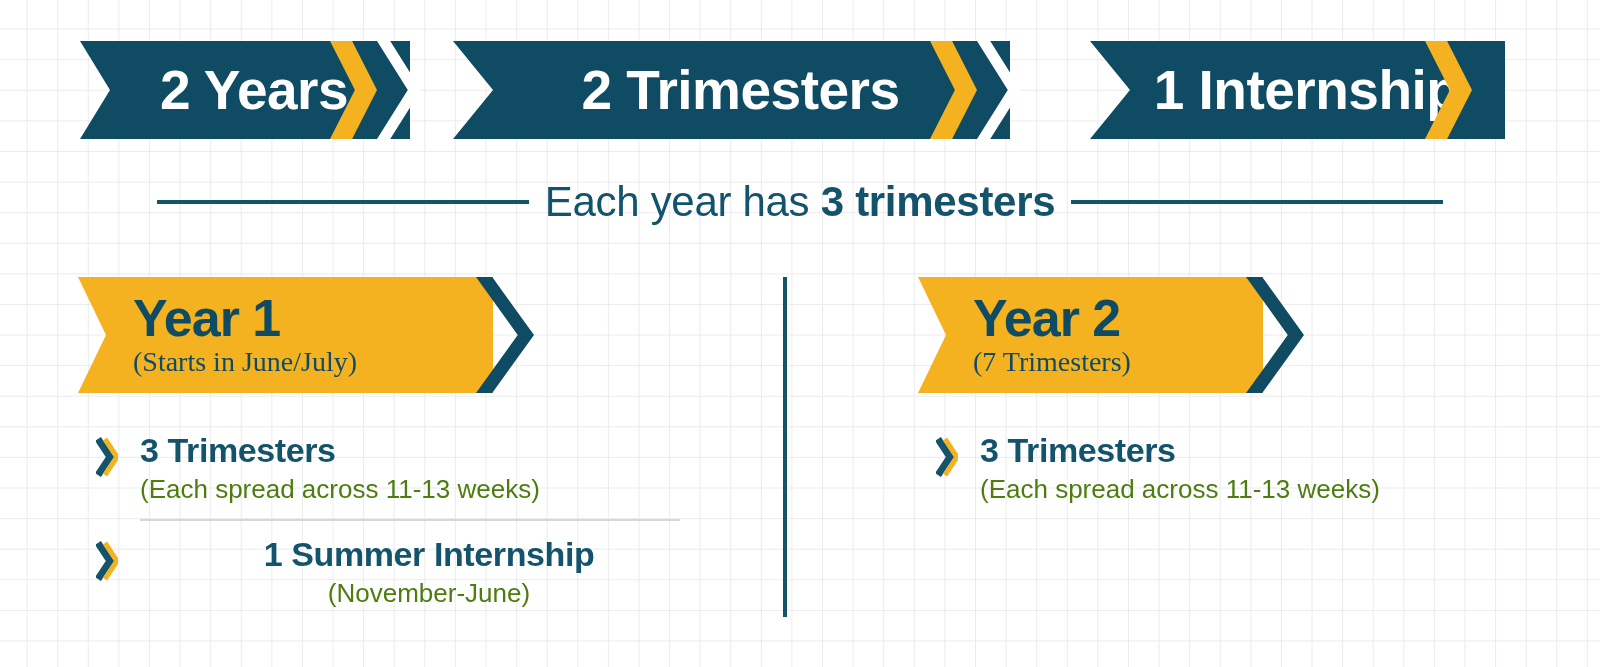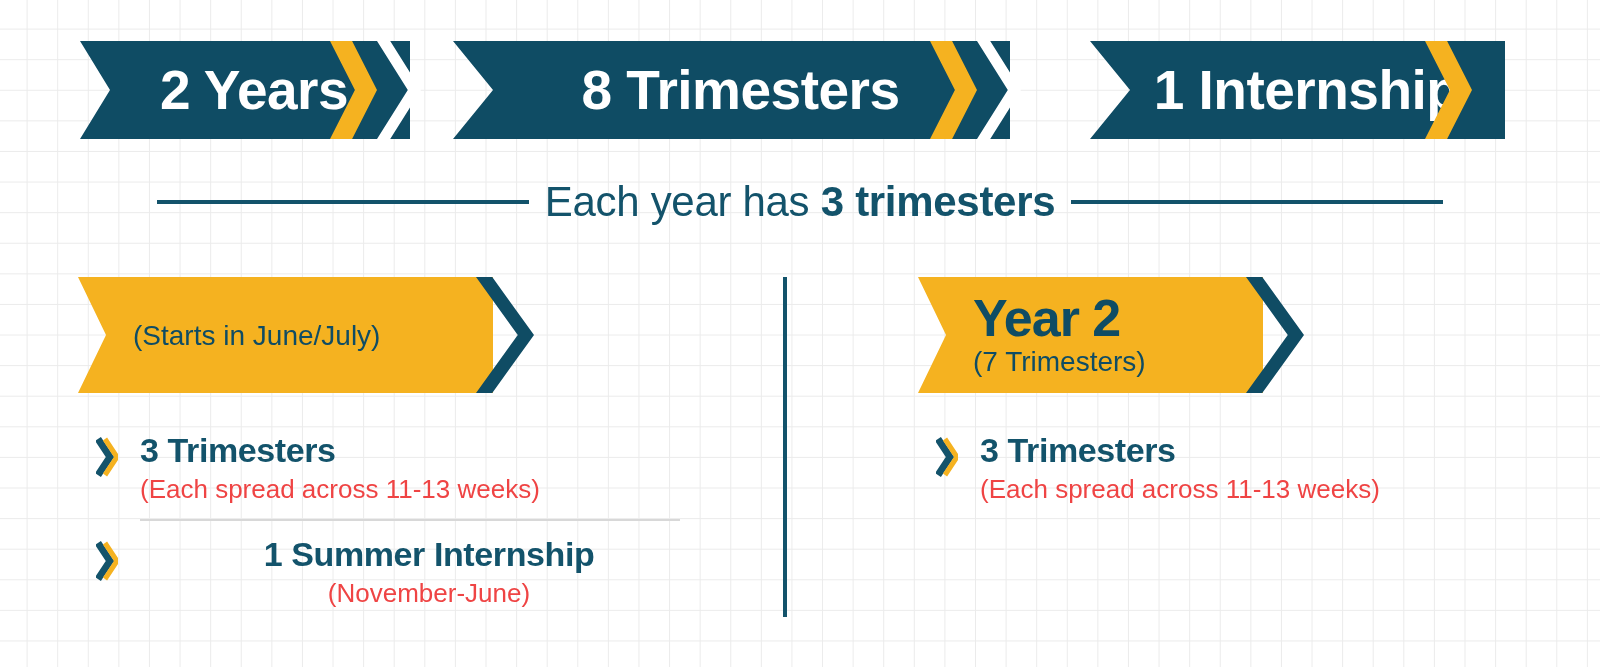--- a/index.html
+++ b/index.html
@@ -170,20 +170,21 @@
     line-height: 1.0;
     letter-spacing: -1px;
     white-space: nowrap;
   }
   .year-sub {
     font-size: 28px;
     color: #0f4c64;
     line-height: 1.15;
     margin-top: 2px;
     white-space: nowrap;
+    font-family: Liberation Serif, serif;
   }
 
   
   .bullet-list { margin-top: 36px; }
 
   .bullet-item {
     position: relative;
     padding-left: 62px;
     padding-top: 4px;
   }
@@ -216,21 +217,21 @@
   .bullet-title {
     font-size: 34px;
     font-weight: bold;
     color: #13536b;
     line-height: 1.05;
     letter-spacing: -0.4px;
     white-space: nowrap;
   }
   .bullet-sub {
     font-size: 26px;
-    color: #ef4444;
+    color: #4d7c0f;
     line-height: 1.25;
     margin-top: 4px;
     white-space: nowrap;
   }
 
   
   #vertical-divider {
     position: absolute;
     left: 783px;
     top: 277px;
@@ -244,21 +245,21 @@
 
 <div id="grid-bg"></div>
 
 <div id="page">
 
   <div id="top-banner-row">
     <div class="top-banner first">
       <span class="top-banner-label">2 Years</span>
     </div>
     <div class="top-banner mid">
-      <span class="top-banner-label">8 Trimesters</span>
+      <span class="top-banner-label">2 Trimesters</span>
     </div>
     <div class="top-banner last">
       <span class="top-banner-label">1 Internship</span>
     </div>
   </div>
 
   <div class="chev-yellow" id="chev-y1"></div>
   <div class="chev-yellow" id="chev-y2"></div>
   <div class="chev-yellow" id="chev-y3"></div>
   <div class="chev-white" id="chev-w1"></div>
@@ -266,20 +267,21 @@
 
   <div id="subtitle-row">
     <div class="rule" id="rule-left"></div>
     <div id="subtitle-text"><span>Each year has </span><span class="strong">3 trimesters</span></div>
     <div class="rule" id="rule-right"></div>
   </div>
 
   <div class="column" id="col-year1">
     <div class="year-banner">
       <div class="body" id="yb1-body">
+        <div class="year-title">Year 1</div>
         <div class="year-sub">(Starts in June/July)</div>
       </div>
       <div class="head" id="yb1-head"></div>
     </div>
 
     <div class="bullet-list">
       <div class="bullet-item">
         <span class="bullet-icon">
           <svg width="22" height="40" viewBox="0 0 22 40">
             <path d="M2 2 L14 20 L2 38" fill="none" stroke="#13536b" stroke-width="7" stroke-linecap="butt"></path>

